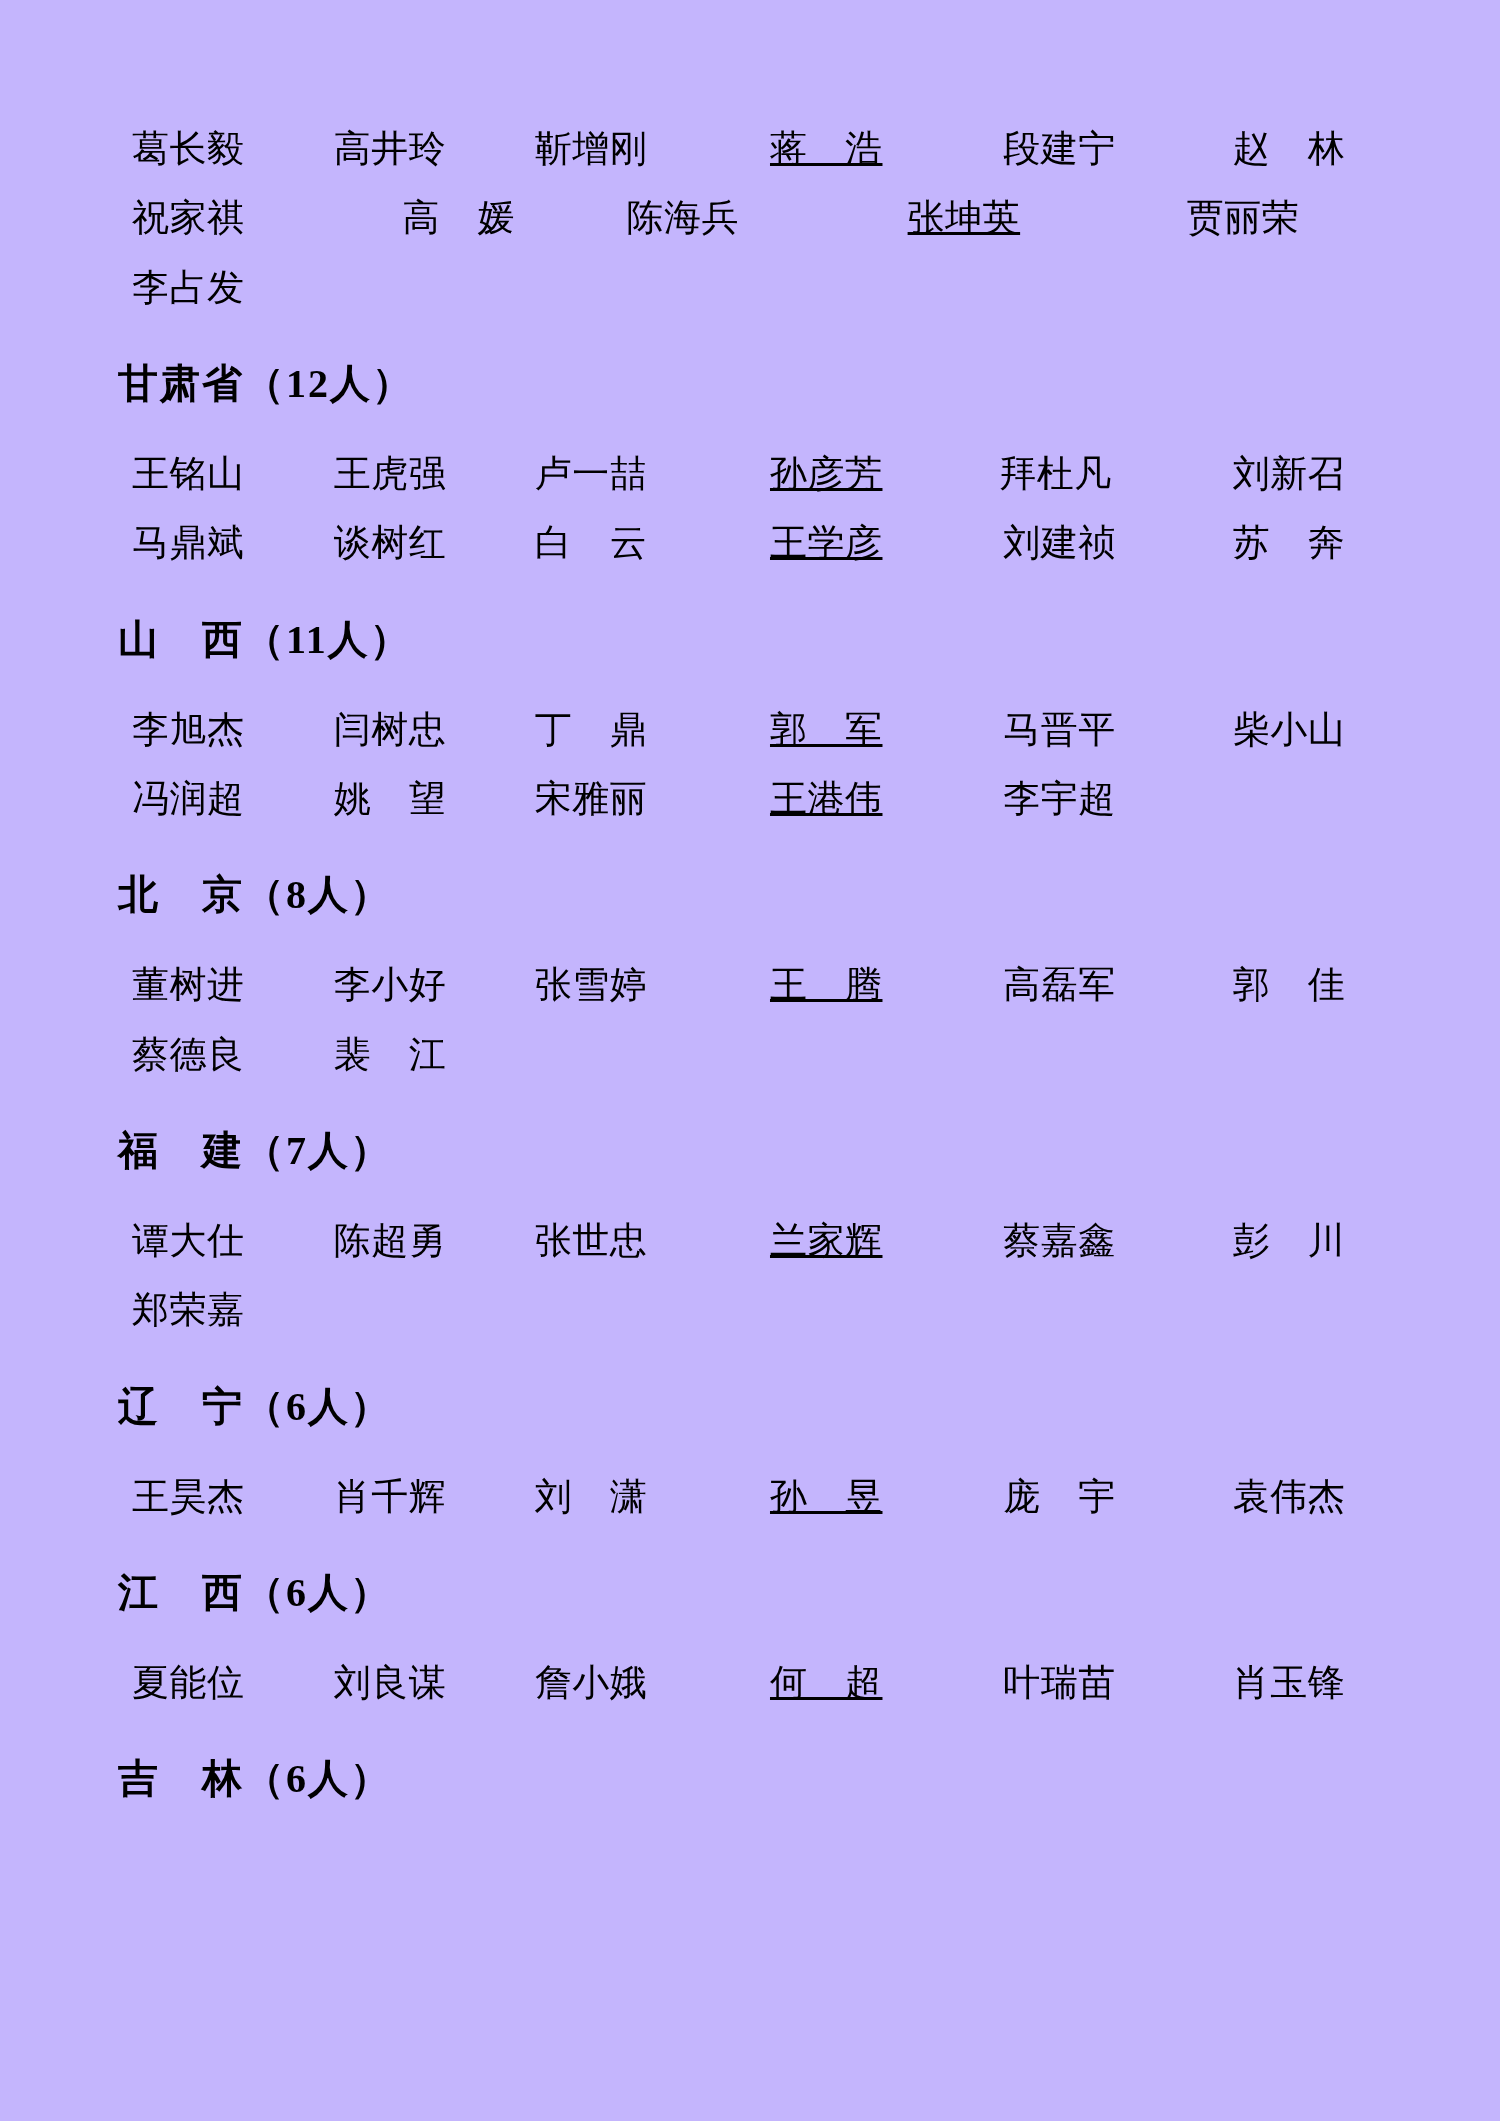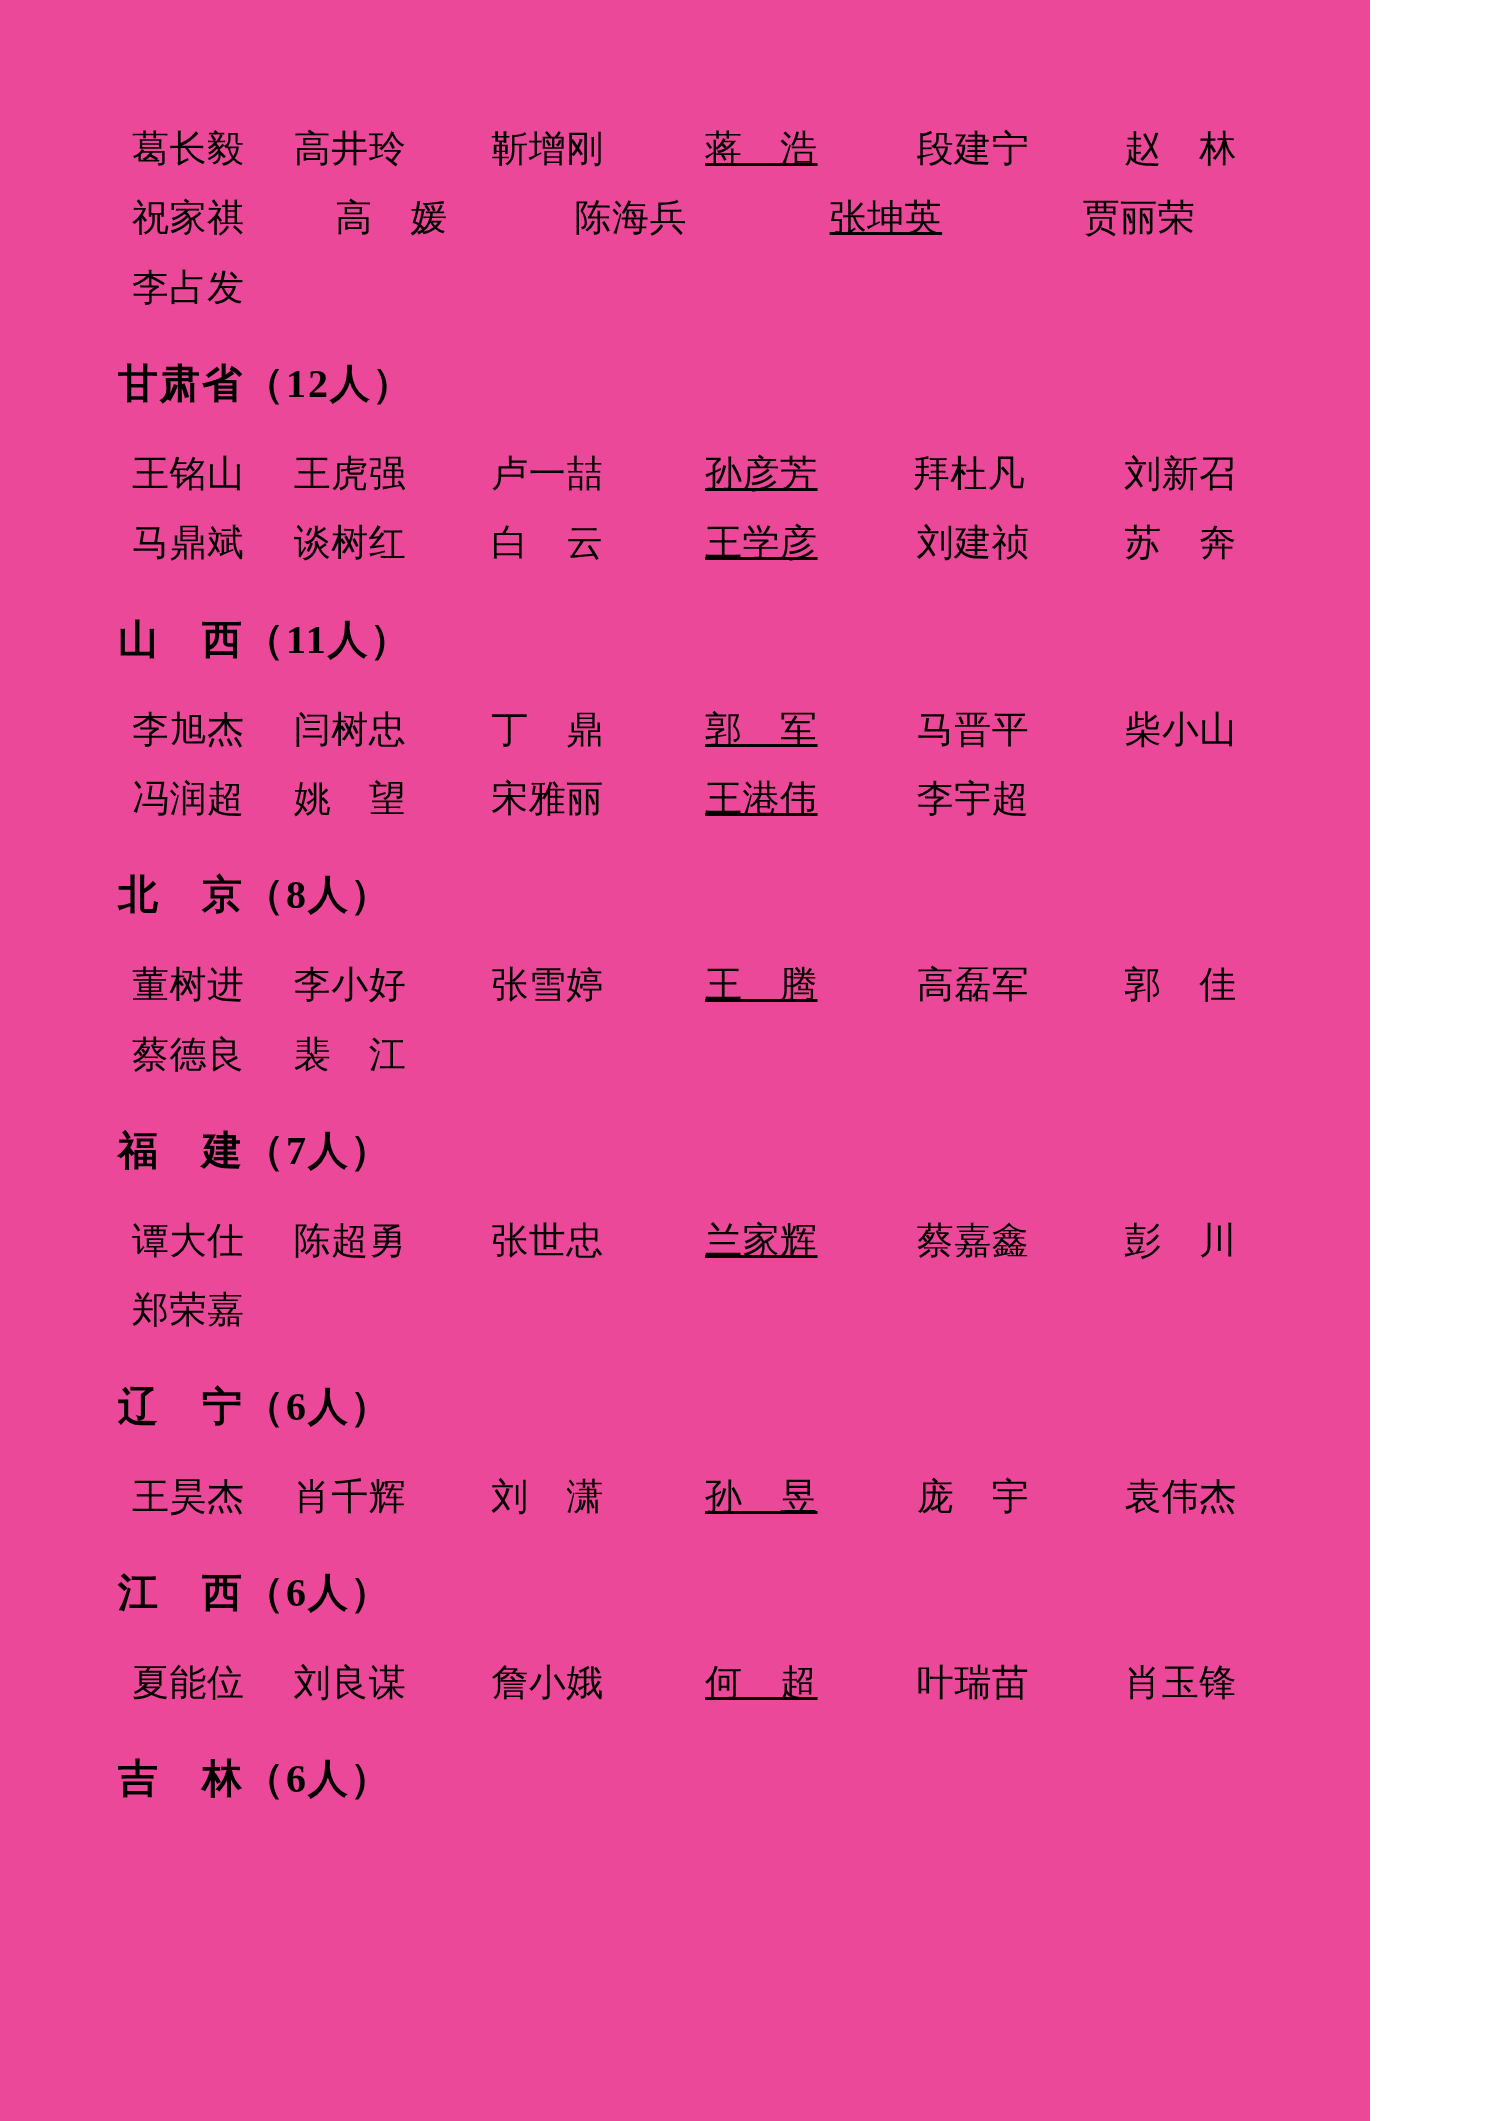--- a/index.html
+++ b/index.html
@@ -7,46 +7,46 @@
     padding: 0;
     background: #ffffff;
   }
   body {
     width: 1500px;
     min-height: 2121px;
     font-family: "Liberation Serif", "DejaVu Serif", serif;
     color: #000000;
   }
   .page {
-    width: 1370px;
+    width: 1500px;
     min-height: 2121px;
     box-sizing: border-box;
     padding: 120px 118px 60px 118px;
-    background: #ec4899;
+    background: #c4b5fd;
   }
   .names-block {
     width: 100%;
   }
   .names-row {
     display: flex;
     width: 100%;
     margin-bottom: 12px;
   }
   .name-cell {
     width: 16.666%;
     font-size: 37px;
     line-height: 1.55;
     letter-spacing: 0.5px;
     text-align: left;
     white-space: nowrap;
     font-family: "Liberation Serif", "DejaVu Serif", serif;
   }
   
   .name-cell.c0 { padding-left: 14px; }
-  .name-cell.c1 { padding-left: 34px; }
+  .name-cell.c1 { padding-left: 34px; text-align: center; }
   .name-cell.c2 { padding-left: 70px; }
   .name-cell.c3 { padding-left: 86px; text-decoration: underline; }
   .name-cell.c4 { padding-left: 84px; }
   .name-cell.c5 { padding-left: 80px; }
 
   .section-heading {
     text-align: left;
     font-size: 40px;
     font-weight: bold;
     letter-spacing: 2px;

